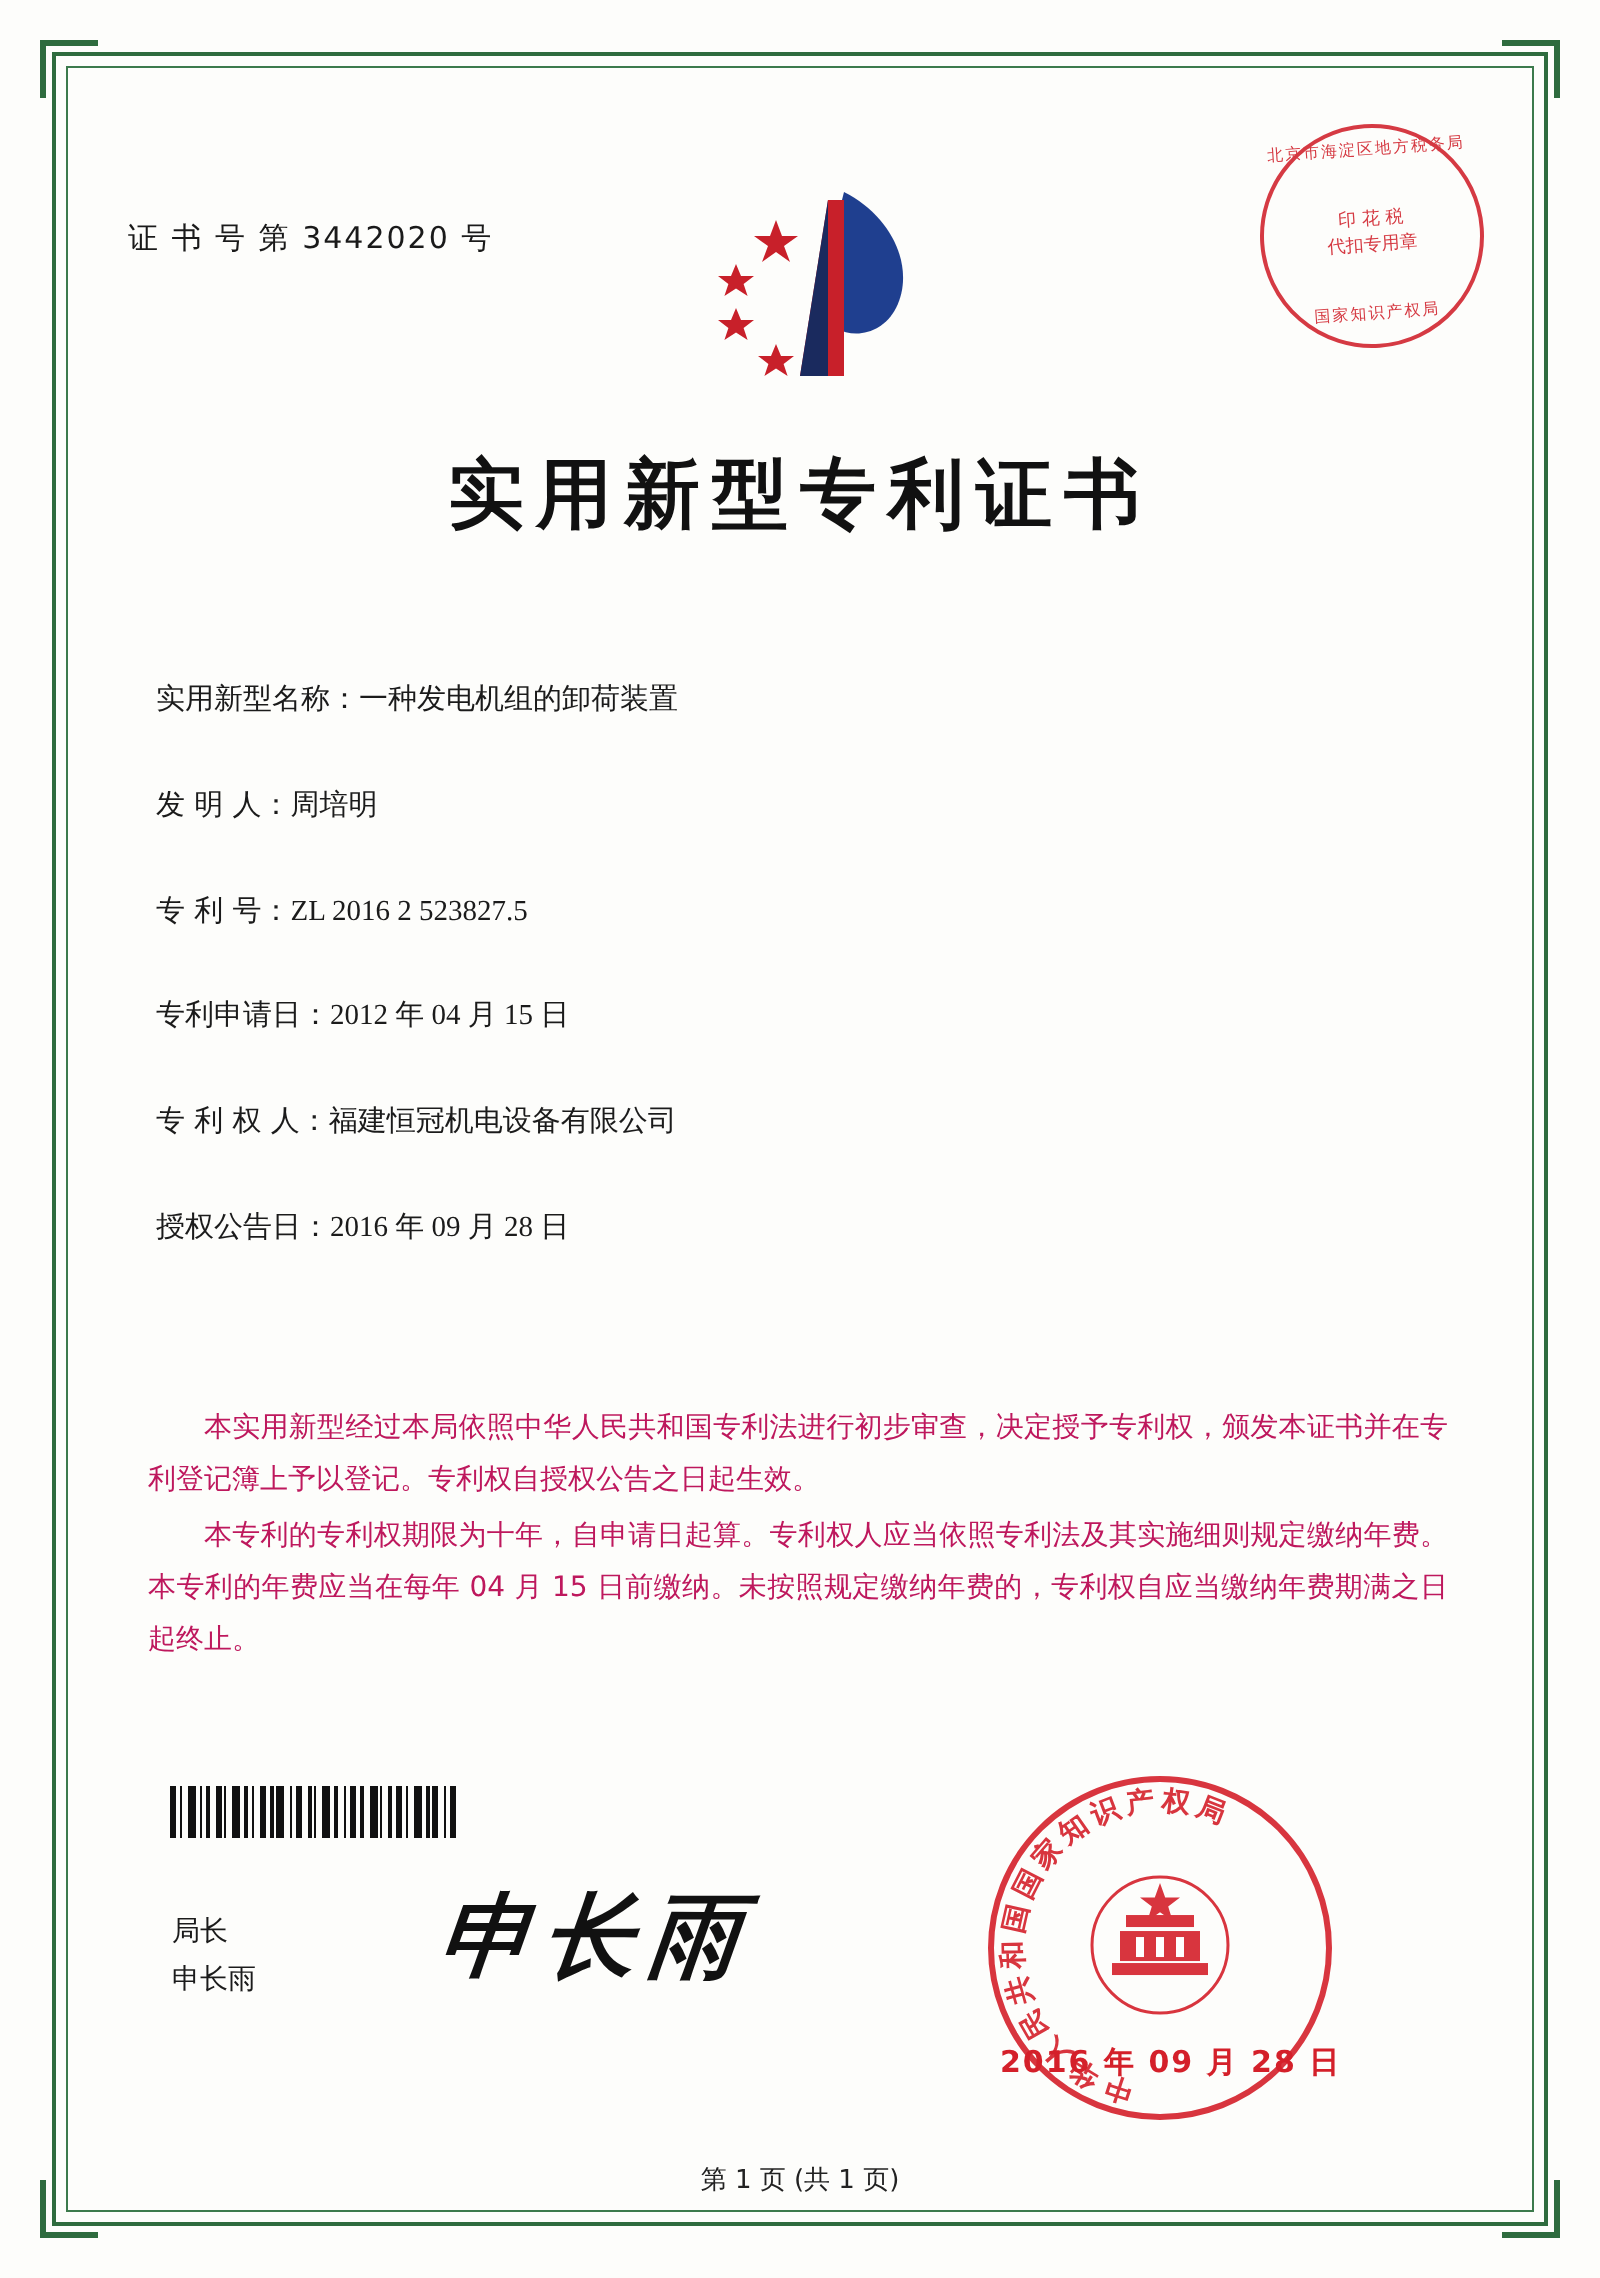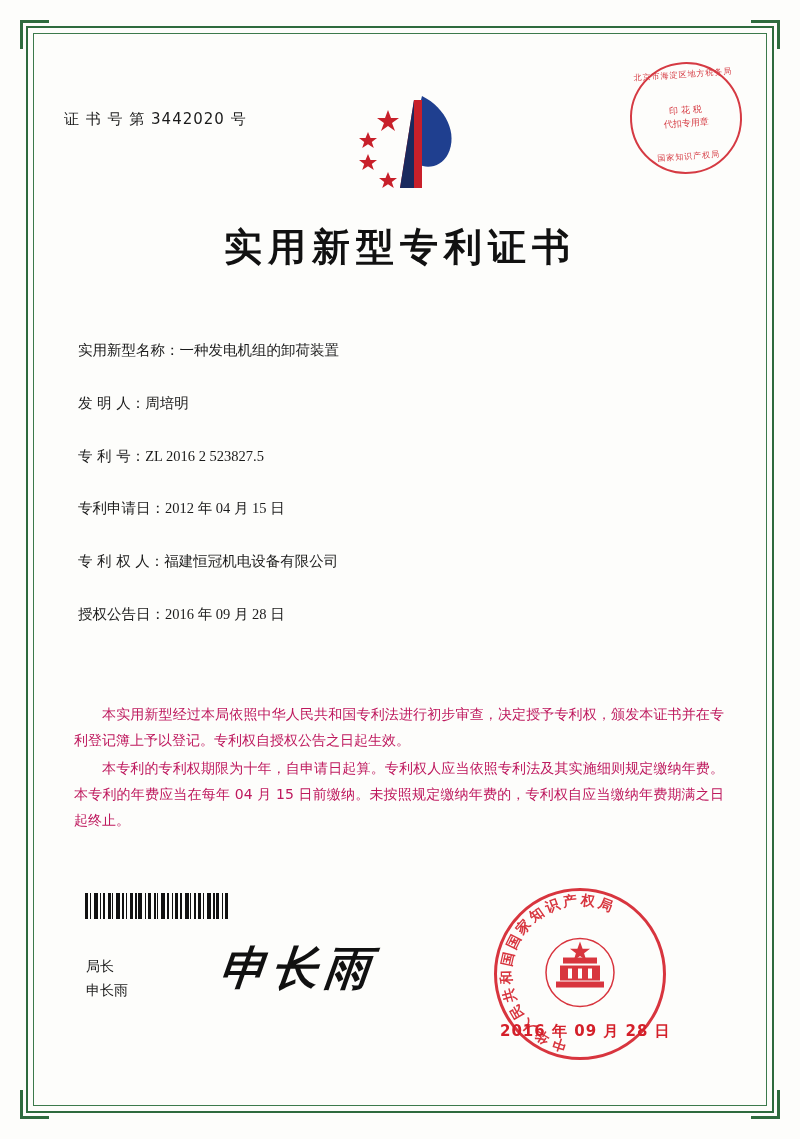--- a/index.html
+++ b/index.html
@@ -392,14 +392,15 @@
       <g fill="#fff">
         <rect x="25" y="33" width="4" height="10"></rect>
         <rect x="35" y="33" width="4" height="10"></rect>
         <rect x="45" y="33" width="4" height="10"></rect>
       </g>
       <polygon points="37,6 39.6,13.2 47,13.2 41.1,17.7 43.3,25 37,20.6 30.7,25 32.9,17.7 27,13.2 34.4,13.2" fill="#d4202a"></polygon>
     </svg>
   </div>
   <div class="seal-date">2016 年 09 月 28 日</div>
 
+  <div class="page-footer">第 1 页 (共 1 页)</div>
 
 </div>
 
 </body></html>

